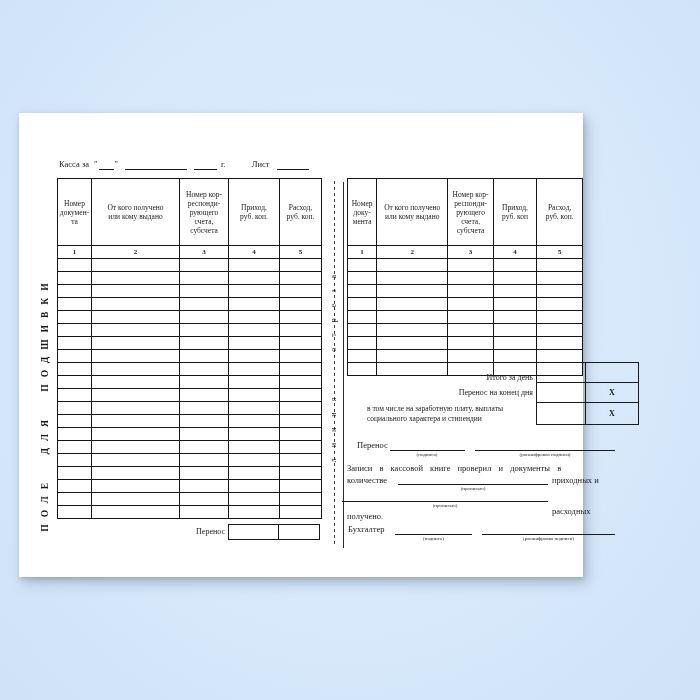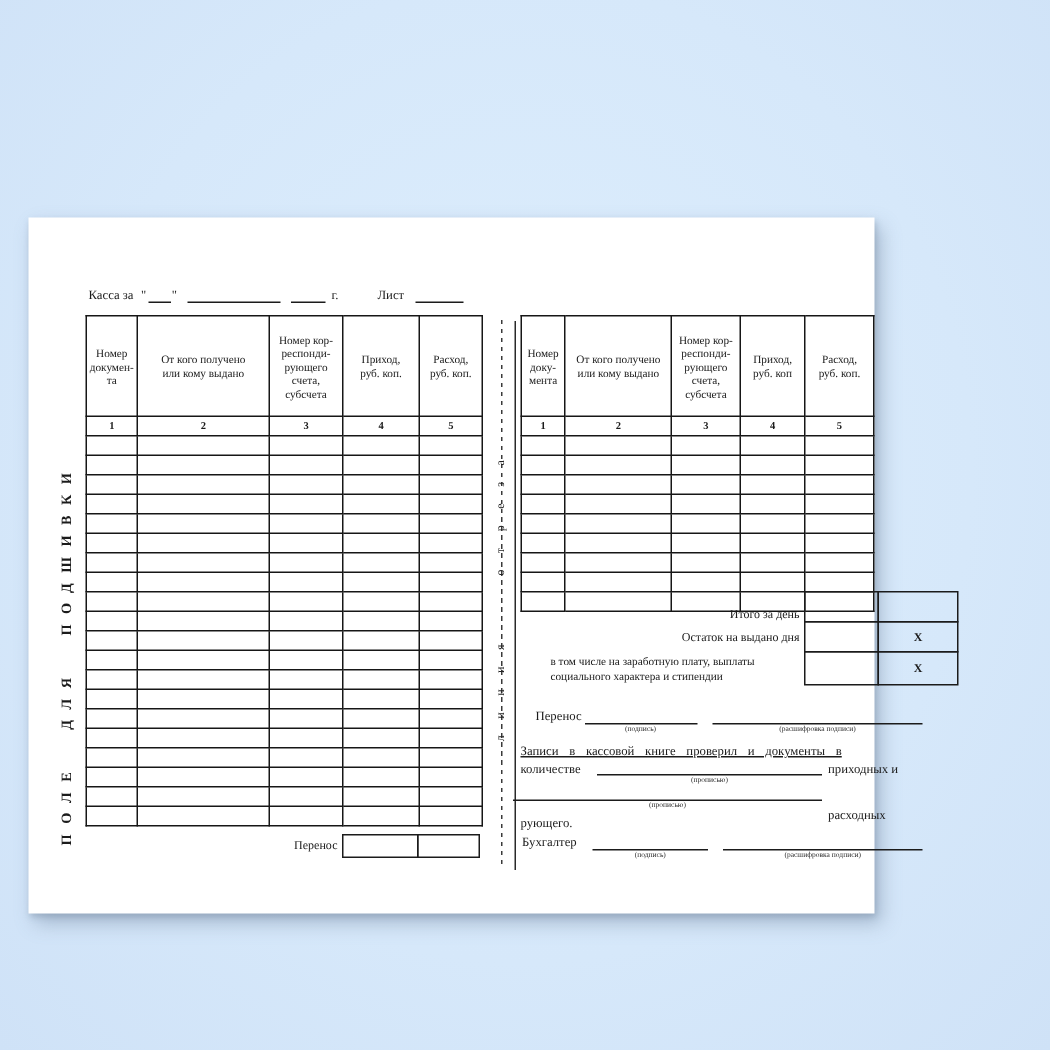--- a/index.html
+++ b/index.html
@@ -7,21 +7,20 @@
     width:700px;height:700px;overflow:hidden;
     background:radial-gradient(ellipse at 50% 45%, #ddeefd 0%, #d6e8fa 60%, #cfe2f7 100%);
     font-family:"Liberation Serif","DejaVu Serif",serif;
     color:#1b1b1b;
   }
   .scene{position:relative;width:700px;height:700px;}
   .paper{
     position:absolute;left:19px;top:113px;width:564px;height:464px;
     background:#ffffff;
     box-shadow:4px 6px 12px rgba(110,130,155,.45), 1px 2px 4px rgba(110,130,155,.35);
-    margin-top:32px;
   }
   
   .kassa-line{position:absolute;left:40px;top:46px;display:flex;align-items:flex-end;font-size:8.5px;line-height:11px;white-space:nowrap;}
   .u{display:inline-block;border-bottom:1px solid #1b1b1b;height:9px;}
   
   .tblwrap{position:absolute;top:65px;}
   .grid{border-collapse:collapse;table-layout:fixed;}
   .grid th,.grid td{border:1px solid #161616;padding:0;text-align:center;vertical-align:middle;font-weight:normal;overflow:hidden;}
   .grid tr.hdr th{font-size:7.5px;line-height:1.2;white-space:pre-line;height:66px;}
   .grid tr.nums td{font-size:7px;font-weight:600;height:12px;line-height:12px;}
@@ -54,21 +53,21 @@
   .cut-dashed{position:absolute;left:315px;top:68px;width:1px;height:364px;
     background:repeating-linear-gradient(to bottom,#3a3a3a 0 3px,transparent 3px 6px);}
   .cut-label{
     position:absolute;left:196px;top:244px;width:240px;height:12px;
     transform:rotate(-90deg);text-align:center;
     font-size:8px;letter-spacing:11px;word-spacing:22px;white-space:nowrap;color:#222;
   }
   .fold-line{position:absolute;left:324px;top:69px;width:1px;height:366px;background:#2a2a2a;}
   
   .sig{position:absolute;font-size:8.5px;line-height:10px;white-space:nowrap;}
-  .sigpar{position:absolute;font-size:8.5px;line-height:10px;word-spacing:5px;text-decoration:underline;}
+  .sigpar{position:absolute;font-size:8.5px;line-height:10px;word-spacing:5px;}
   .uline{position:absolute;height:9px;border-bottom:1px solid #1b1b1b;}
   .cap{position:absolute;font-size:5px;line-height:6px;text-align:center;color:#2a2a2a;white-space:nowrap;}
 </style>
 </head>
 <body>
 
 <div class="scene">
   <div class="paper" style="background: rgb(255, 255, 255);">
 
     <div class="kassa-line">
@@ -372,21 +371,21 @@
         </table>
       </div>
 
     <div class="summary">
       <div class="srow" style="height:21px">
         <div class="slabel bottom">Итого за день</div>
         <div class="scell c4"></div>
         <div class="scell c5"></div>
       </div>
       <div class="srow" style="height:21px">
-        <div class="slabel">Остаток на выдано дня</div>
+        <div class="slabel">Перенос на конец дня</div>
         <div class="scell c4"></div>
         <div class="scell c5">X</div>
       </div>
       <div class="srow" style="height:23px">
         <div class="slabel left2">в том числе на заработную плату, выплаты
 социального характера и стипендии</div>
         <div class="scell c4"></div>
         <div class="scell c5">X</div>
       </div>
     </div>
@@ -401,21 +400,21 @@
 
     <div class="sig" style="left:328px;top:362px">количестве</div>
     <div class="uline" style="left:379px;top:362px;width:150px"></div>
     <div class="cap" style="left:404px;top:373px;width:100px">(прописью)</div>
     <div class="sig" style="left:533px;top:362px">приходных и</div>
 
     <div class="uline" style="left:323px;top:379px;width:206px"></div>
     <div class="cap" style="left:376px;top:390px;width:100px">(прописью)</div>
     <div class="sig" style="left:533px;top:393px">расходных</div>
 
-    <div class="sig" style="left:328px;top:398px">рующего.</div>
+    <div class="sig" style="left:328px;top:398px">получено.</div>
 
     <div class="sig" style="left:329px;top:411px">Бухгалтер</div>
     <div class="uline" style="left:376px;top:412px;width:77px"></div>
     <div class="cap" style="left:363px;top:423px;width:103px">(подпись)</div>
     <div class="uline" style="left:463px;top:412px;width:133px"></div>
     <div class="cap" style="left:463px;top:423px;width:133px">(расшифровка подписи)</div>
 
   </div>
 </div>
 

